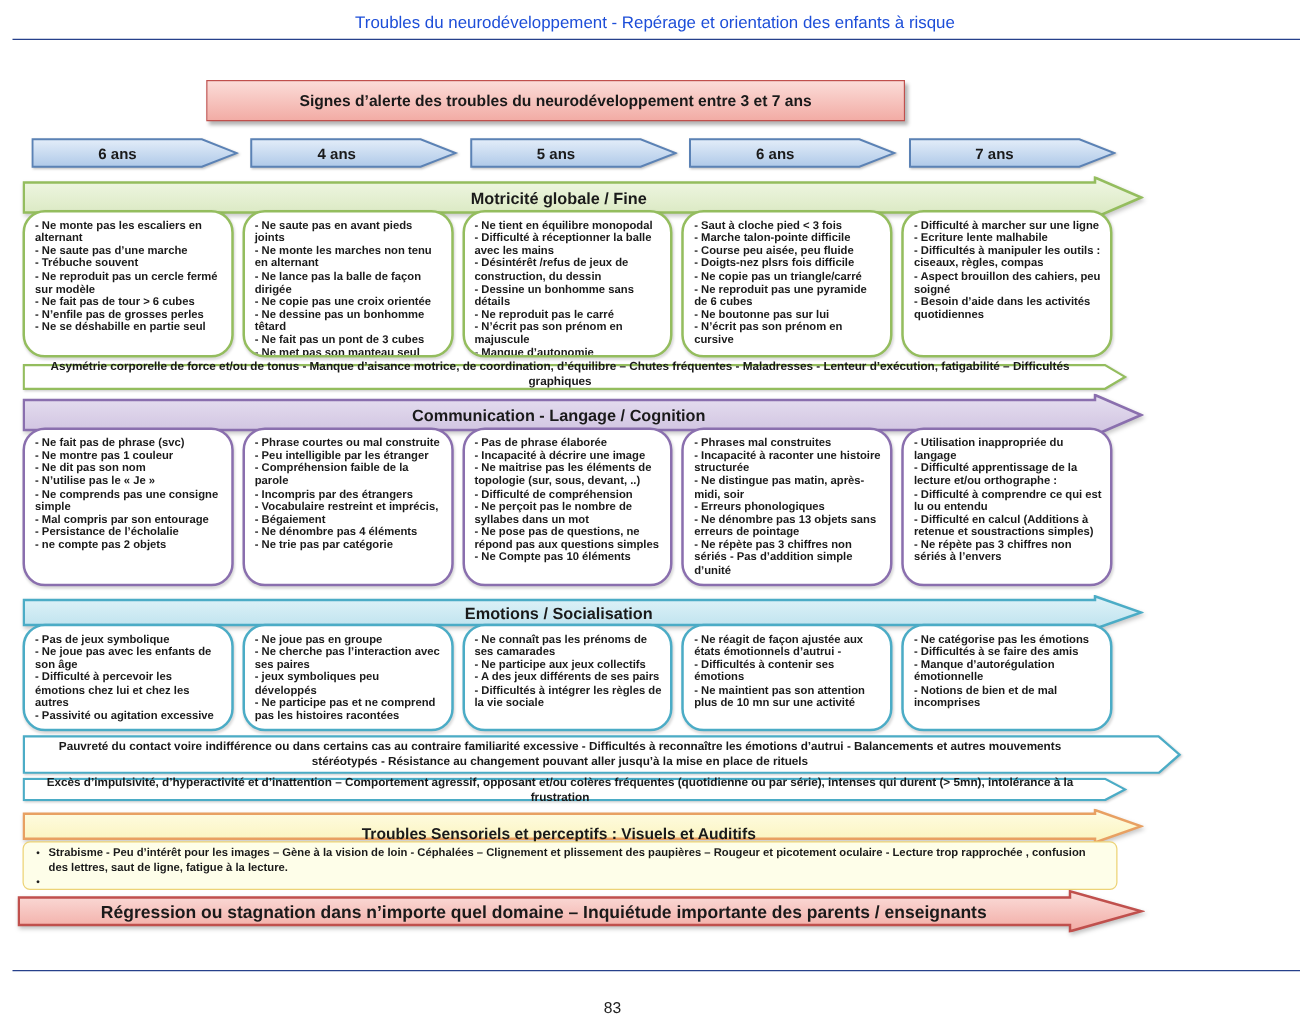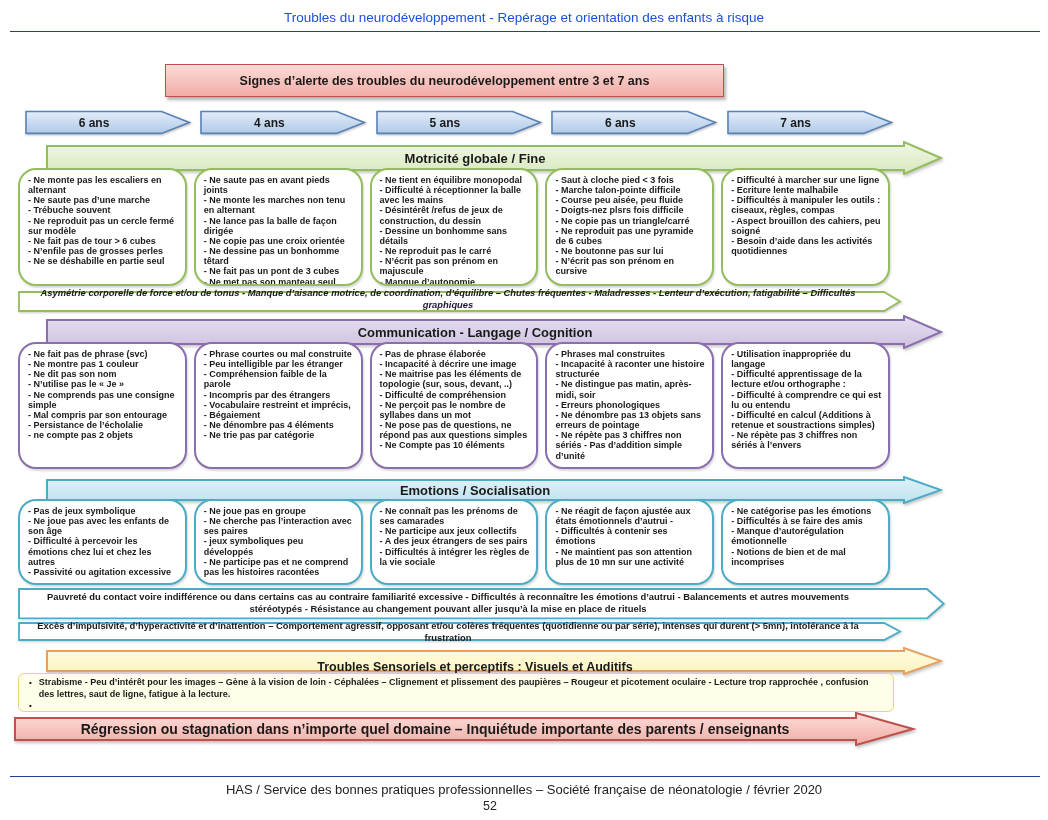--- a/index.html
+++ b/index.html
@@ -22,34 +22,34 @@
      font-weight:bold;font-size:12.5px;}
 
   
   .ages-row{position:absolute;top:110px;left:25px;width:868px;display:flex;gap:9px;}
   .age-arrow{position:relative;width:167px;height:25px;flex:1;}
   .age-arrow svg{position:absolute;inset:0;filter:drop-shadow(1px 1.5px 1px rgba(0,0,0,0.25));}
   .age-arrow .lbl{position:absolute;left:0;top:0;width:138px;height:25px;display:flex;
       align-items:center;justify-content:center;font-weight:bold;font-size:12px;}
 
   
-  .band{position:absolute;left:18px;width:897px;height:34px;margin-left:28px;}
+  .band{position:absolute;left:18px;width:897px;height:34px;}
   .band svg{position:absolute;inset:0;filter:drop-shadow(1.5px 2px 1.5px rgba(0,0,0,0.22));}
   .band .lbl{position:absolute;left:0;top:5px;width:858px;height:24px;display:flex;
       align-items:center;justify-content:center;font-weight:bold;font-size:13px;}
   .band.motor{top:141px;} .band.comm{top:315px;} .band.emo{top:476px;height:28px;}
   .band.emo .lbl{top:3px;height:22px;}
   .band.sens{top:647px;height:28px;} .band.sens .lbl{top:3px;height:34px;font-size:12.5px;}
 
   
   .thin-banner{position:absolute;left:18px;width:884px;}
   .thin-banner svg{position:absolute;inset:0;filter:drop-shadow(1px 1.5px 1px rgba(0,0,0,0.2));}
   .thin-banner .lbl{position:absolute;left:6px;top:0;width:848px;height:100%;display:flex;
       align-items:center;justify-content:center;text-align:center;font-weight:bold;font-size:9.4px;line-height:1.25;}
-  .thin-banner.asym{top:291px;height:16px;font-style:italic;}
+  .thin-banner.asym{top:291px;height:16px;}
   .thin-banner.pauv{top:588px;height:30px;padding-left:44px;}
   .thin-banner.exces{top:622px;height:19px;}
 
   
   .boxes-row{position:absolute;left:18px;width:872px;display:grid;
      grid-template-columns:repeat(5,1fr);gap:7px;}
   .boxes-row.motor{top:168px;height:118px;}
   .boxes-row.comm{top:342px;height:127px;}
   .boxes-row.emo{top:499px;height:86px;}
   .sbox{background:#fff;border-radius:18px;padding:5px 6px 4px 8px;overflow:hidden;
@@ -276,21 +276,21 @@
       </div>
     <div class="sbox blue">
         <div class="txt">- Ne joue pas en groupe
 - Ne cherche pas l’interaction avec ses paires
 - jeux symboliques peu développés
 - Ne participe pas et ne comprend pas les histoires racontées</div>
       </div>
     <div class="sbox blue">
         <div class="txt">- Ne connaît pas les prénoms de ses camarades
 - Ne participe aux jeux collectifs
-- A des jeux étrangers de ses pairs
+- A des jeux différents de ses pairs
 - Difficultés à intégrer les règles de la vie sociale</div>
       </div>
     <div class="sbox blue">
         <div class="txt">- Ne réagit de façon ajustée aux états émotionnels d’autrui -
 - Difficultés à contenir ses émotions
 - Ne maintient pas son attention plus de 10 mn sur une activité</div>
       </div>
     <div class="sbox blue">
         <div class="txt">- Ne catégorise pas les émotions
 - Difficultés à se faire des amis
@@ -331,16 +331,15 @@
   </div>
 
   <div class="red-arrow">
     <svg viewBox="0 0 902 34" preserveAspectRatio="none">
       <polygon points="1,6 842,6 842,1 899,17 842,33 842,28 1,28" fill="url(#gRed)" stroke="#C0504D" stroke-width="2"></polygon>
     </svg>
     <div class="lbl">Régression ou stagnation dans n’importe quel domaine – Inquiétude importante des parents / enseignants</div>
   </div>
 
   <div class="rule bottom"></div>
-  <div class="footer-text">HAS / Service des bonnes pratiques professionnelles – Société française de néonatologie / février 2020</div>
-  <div class="page-num">52</div>
+  <div class="page-num">83</div>
 
 </div>
 
 </body></html>

